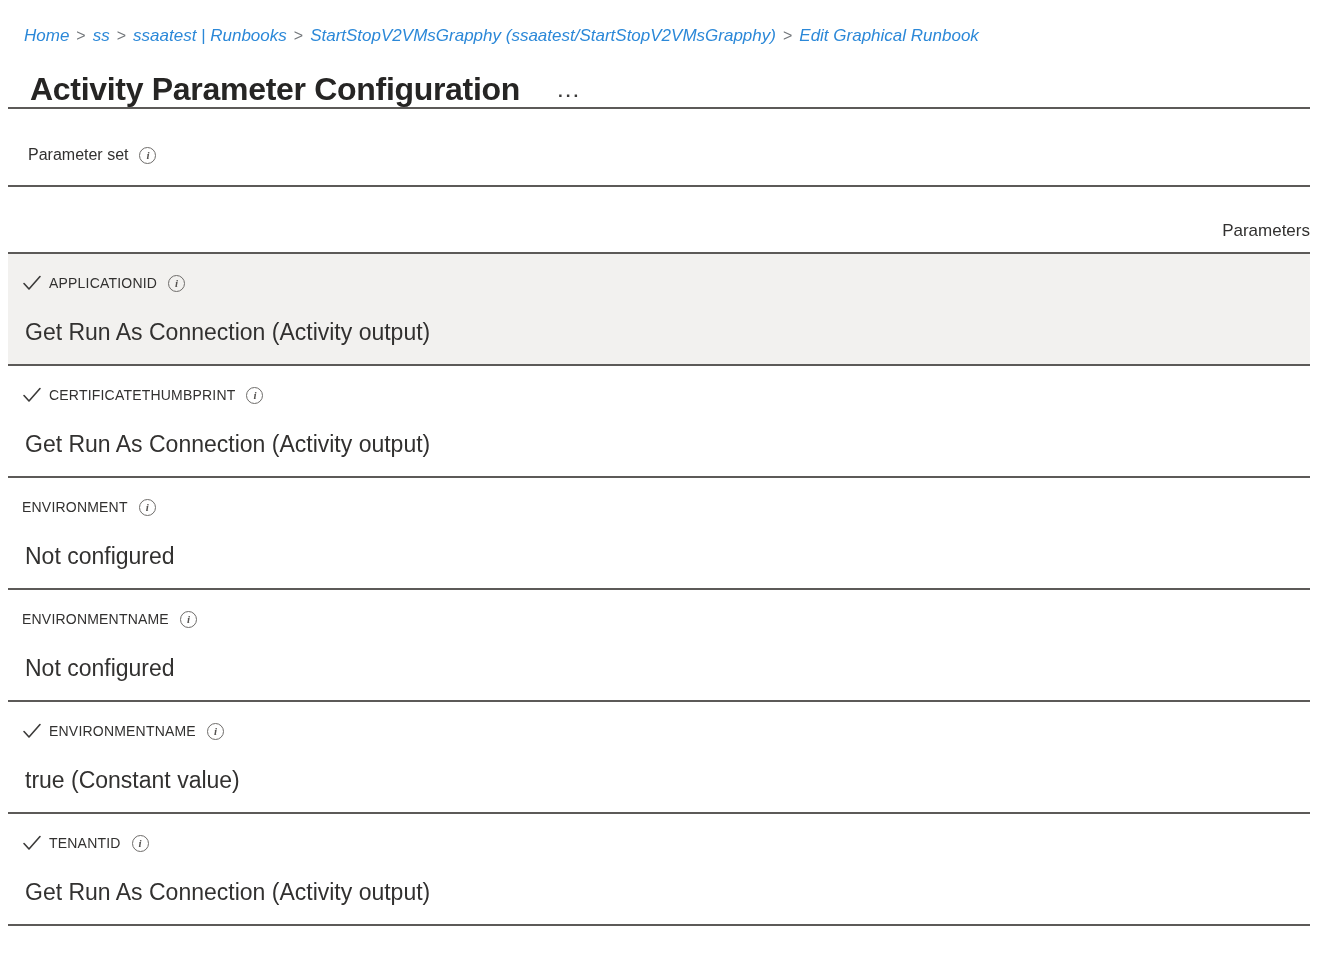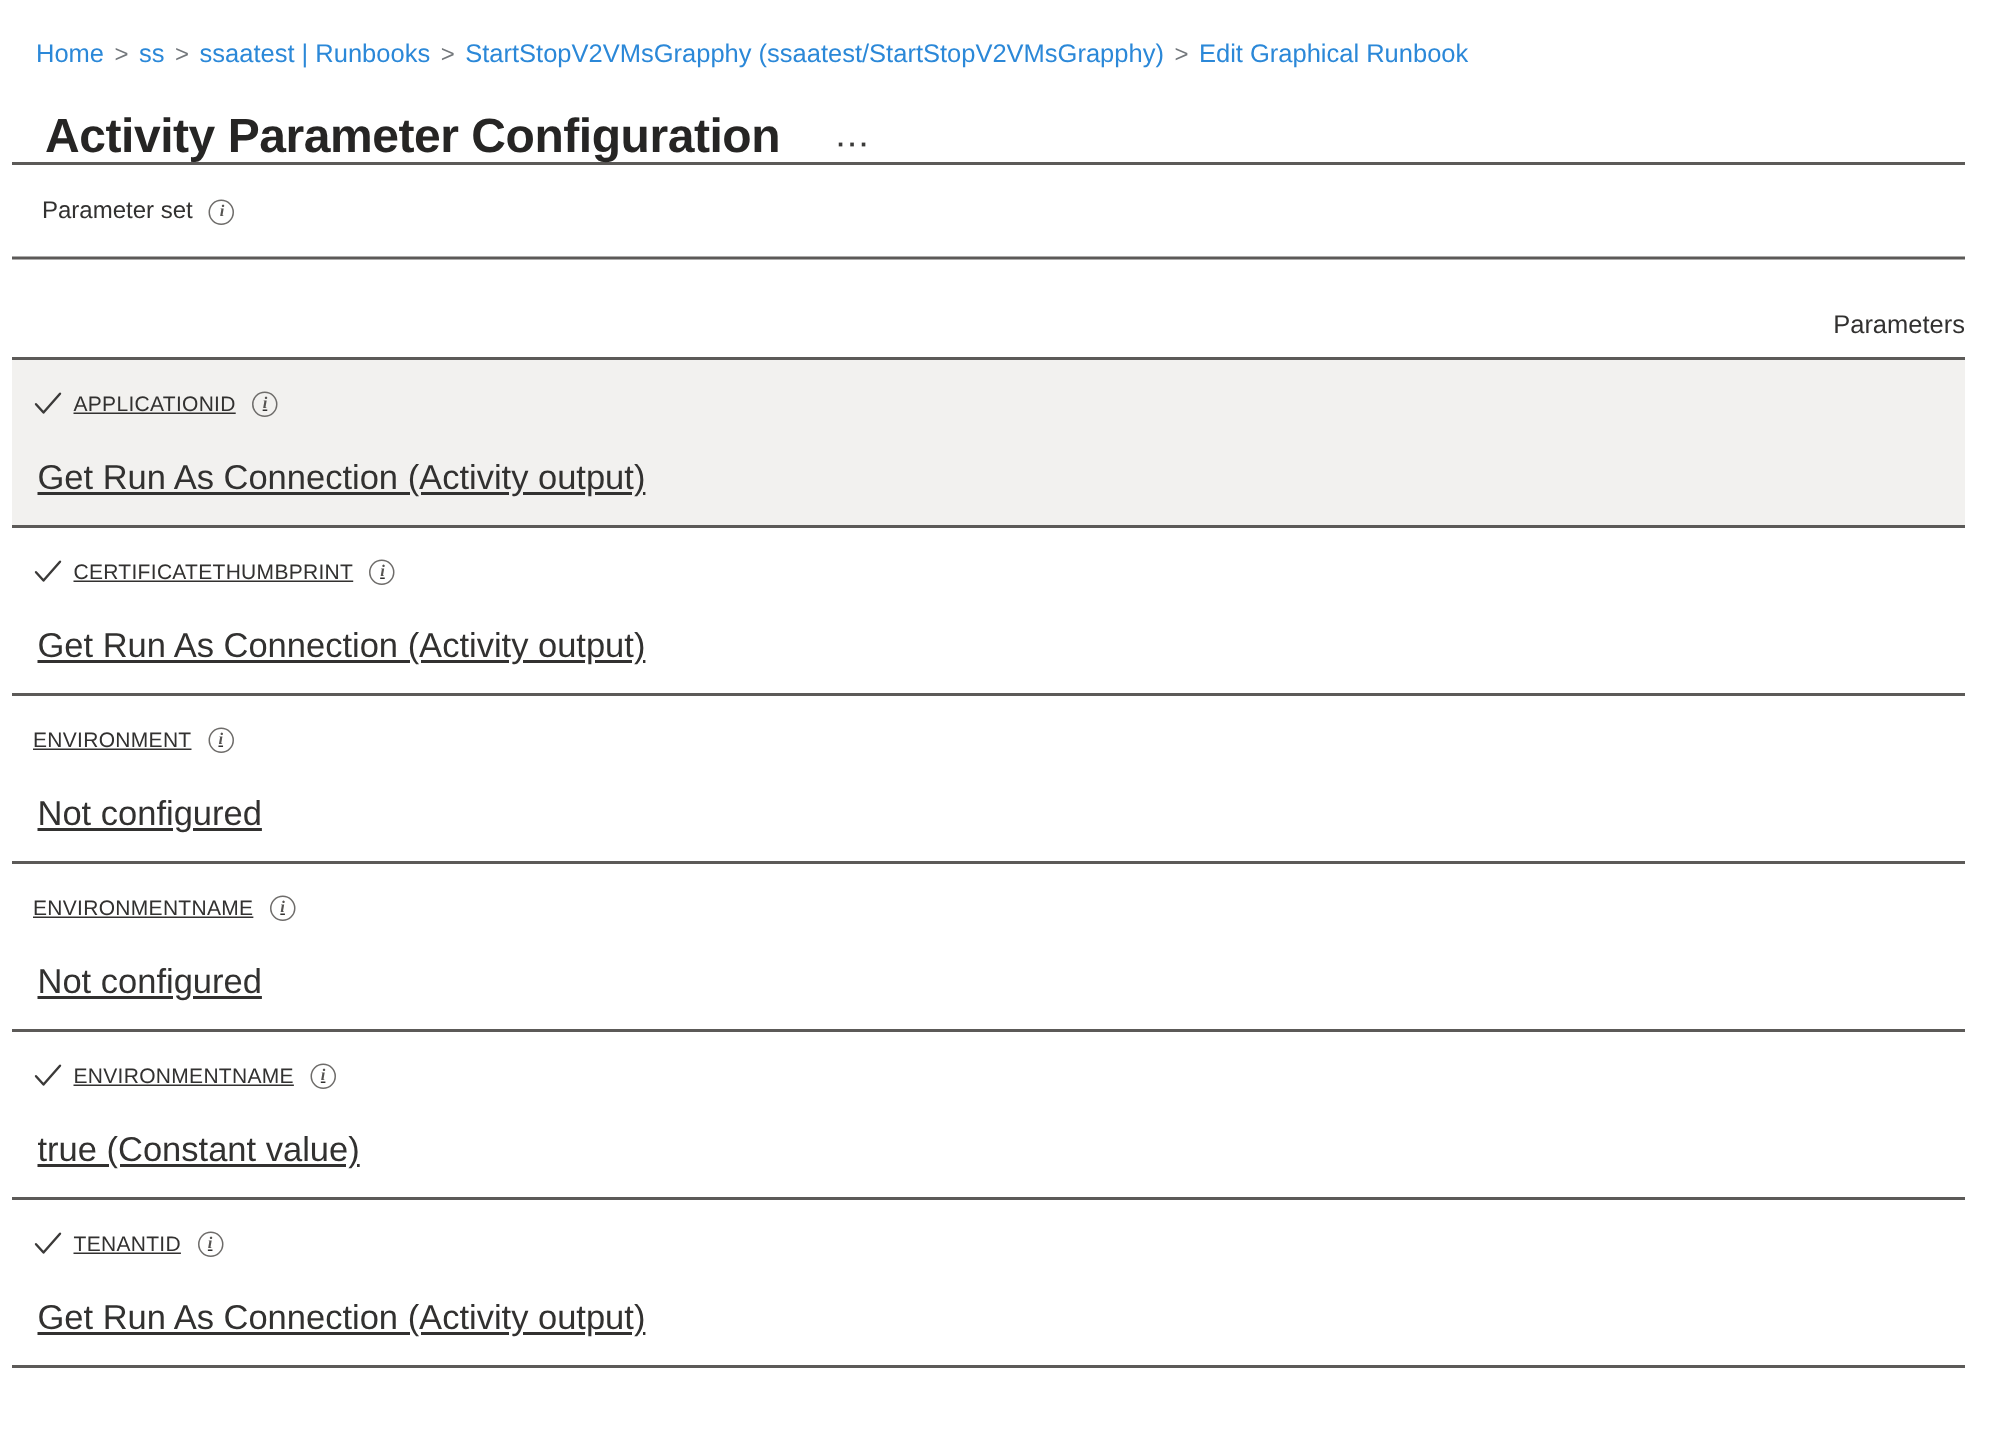--- a/index.html
+++ b/index.html
@@ -23,20 +23,21 @@
   .breadcrumb {
     padding: 25px 10px 0 24px;
     font-size: 17px;
     line-height: 22px;
     white-space: nowrap;
   }
   .breadcrumb a {
     color: var(--link);
     text-decoration: none;
     cursor: pointer;
+    font-style: italic;
   }
   .crumb-sep {
     color: #73777b;
     padding: 0 7px;
     font-size: 16px;
   }
 
   
   .title-row {
     display: flex;
@@ -71,21 +72,21 @@
     color: var(--text);
     padding: 0 0 11px 2px;
   }
   .section-header.first { margin-top: 56px; }
   .section-header.second { margin-top: 33px; text-align: right; }
 
   
   .panel {
     border-top: 2px solid var(--divider);
     border-bottom: 2px solid var(--divider);
-    padding: 21px 0 20px 12px;
+    padding: 36px 0 20px 12px;
   }
   .field-label-row {
     display: flex;
     align-items: center;
     margin-left: 8px;
     font-size: 16px;
     line-height: 20px;
     color: var(--text);
   }
   .field-value {
@@ -94,21 +95,20 @@
     line-height: 25px;
     color: var(--text);
   }
 
   
   .rows { border-top: 2px solid var(--divider); }
   .param-row {
     border-bottom: 2px solid var(--divider);
     padding: 20px 0 19px 9px;
     cursor: pointer;
-    text-decoration: underline;
   }
   .param-row.selected { background: var(--selected_bg); }
   .param-label-row {
     display: flex;
     align-items: center;
     margin-left: 5px;
   }
   .check-icon {
     width: 20px; height: 18px;
     margin-right: 7px;

